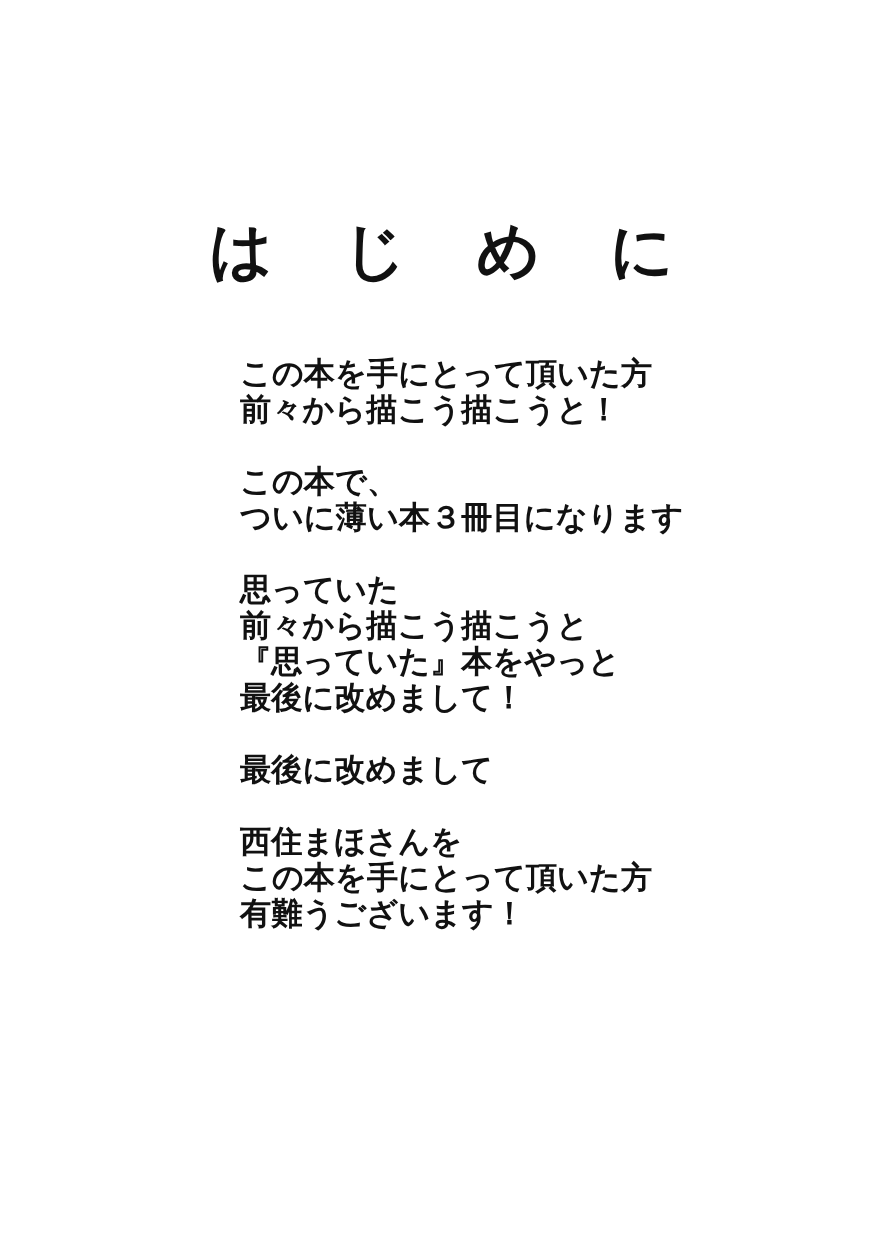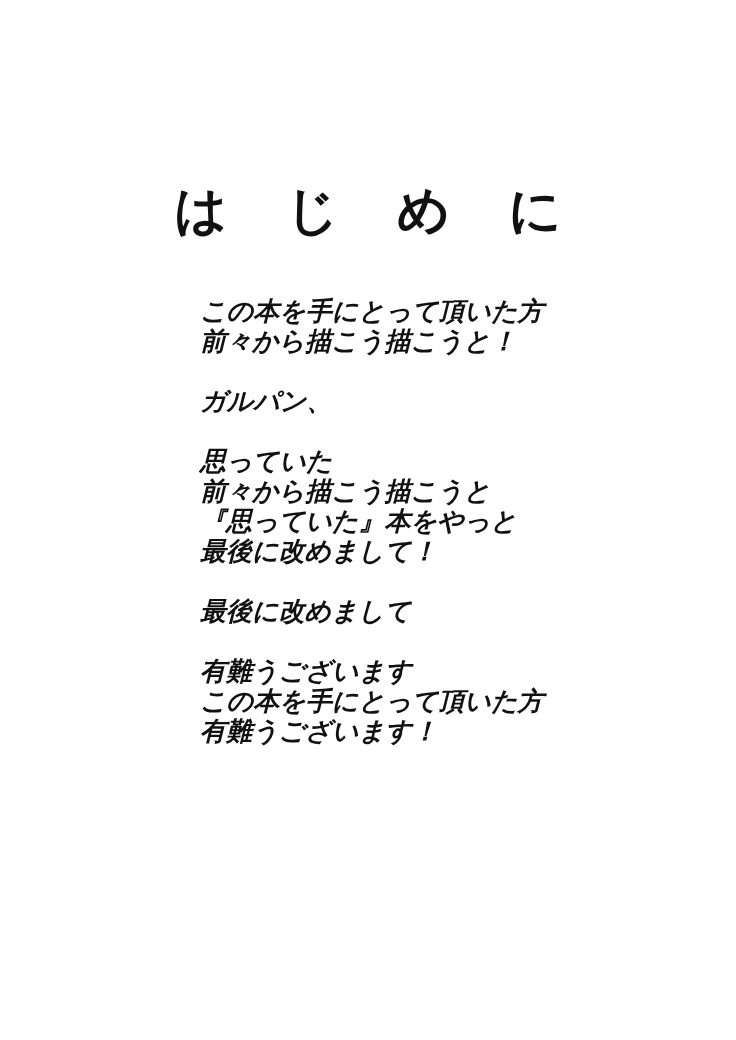--- a/index.html
+++ b/index.html
@@ -46,21 +46,20 @@
     left: 200px;
     width: 480px;
     font-size: 26px;
     font-weight: 700;
     line-height: 30px;
     color: var(--text);
   }
   .para {
     margin: 0 0 30px 0; 
     padding: 0;
-    font-style: italic;
   }
   .para:last-child { margin-bottom: 0; }
   .line {
     display: block;
     white-space: nowrap;
   }
 </style>
 </head>
 <body>
 
@@ -69,34 +68,35 @@
   <h1 class="title">は じ め に</h1>
 
   <div class="body-text">
 
     <p class="para">
       <span class="line">この本を手にとって頂いた方</span>
       <span class="line">前々から描こう描こうと！</span>
     </p>
 
     <p class="para">
-      <span class="line">ガルパン、</span>
+      <span class="line">この本で、</span>
+      <span class="line">ついに薄い本３冊目になります</span>
     </p>
 
     <p class="para">
       <span class="line">思っていた</span>
       <span class="line">前々から描こう描こうと</span>
       <span class="line">『思っていた』本をやっと</span>
       <span class="line">最後に改めまして！</span>
     </p>
 
     <p class="para">
       <span class="line">最後に改めまして</span>
     </p>
 
     <p class="para">
-      <span class="line">有難うございます</span>
+      <span class="line">西住まほさんを</span>
       <span class="line">この本を手にとって頂いた方</span>
       <span class="line">有難うございます！</span>
     </p>
 
   </div>
 </div>
 
 </body></html>

